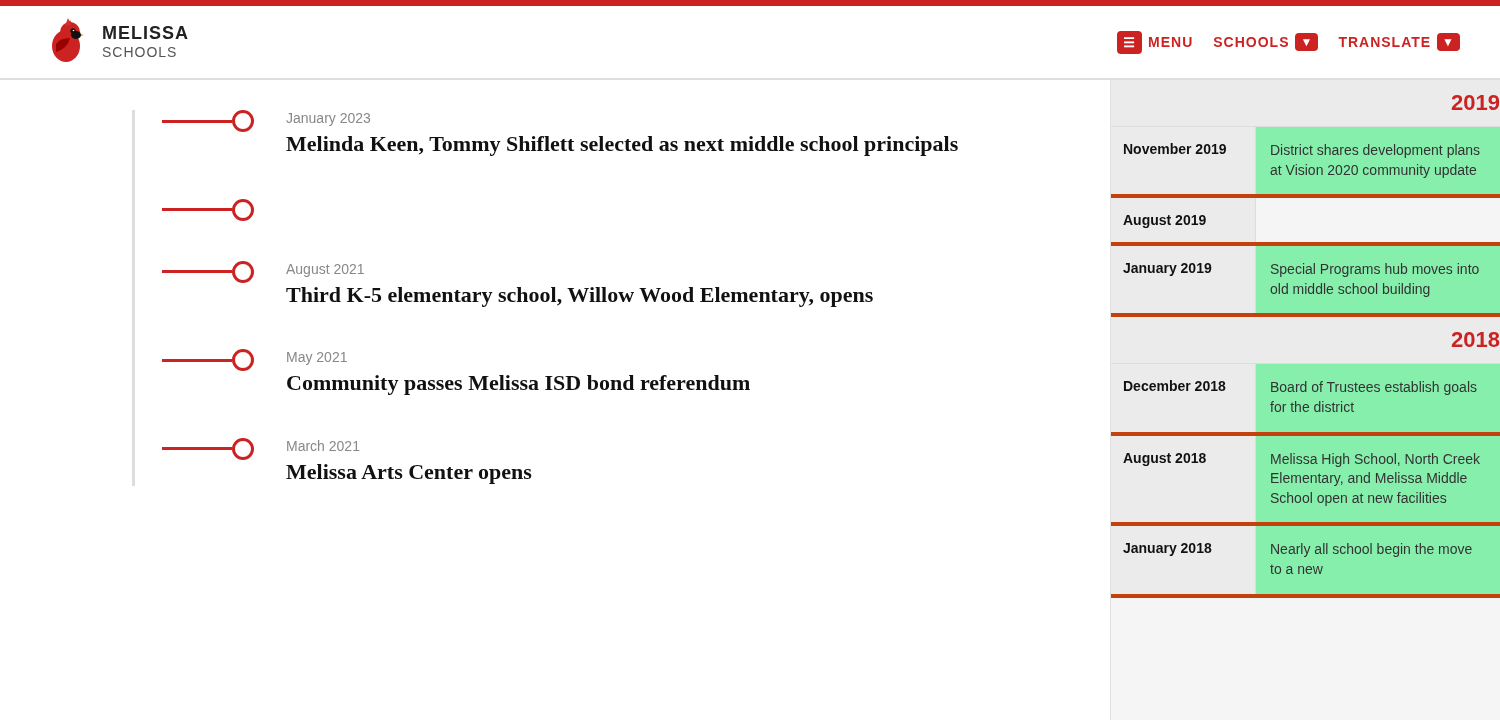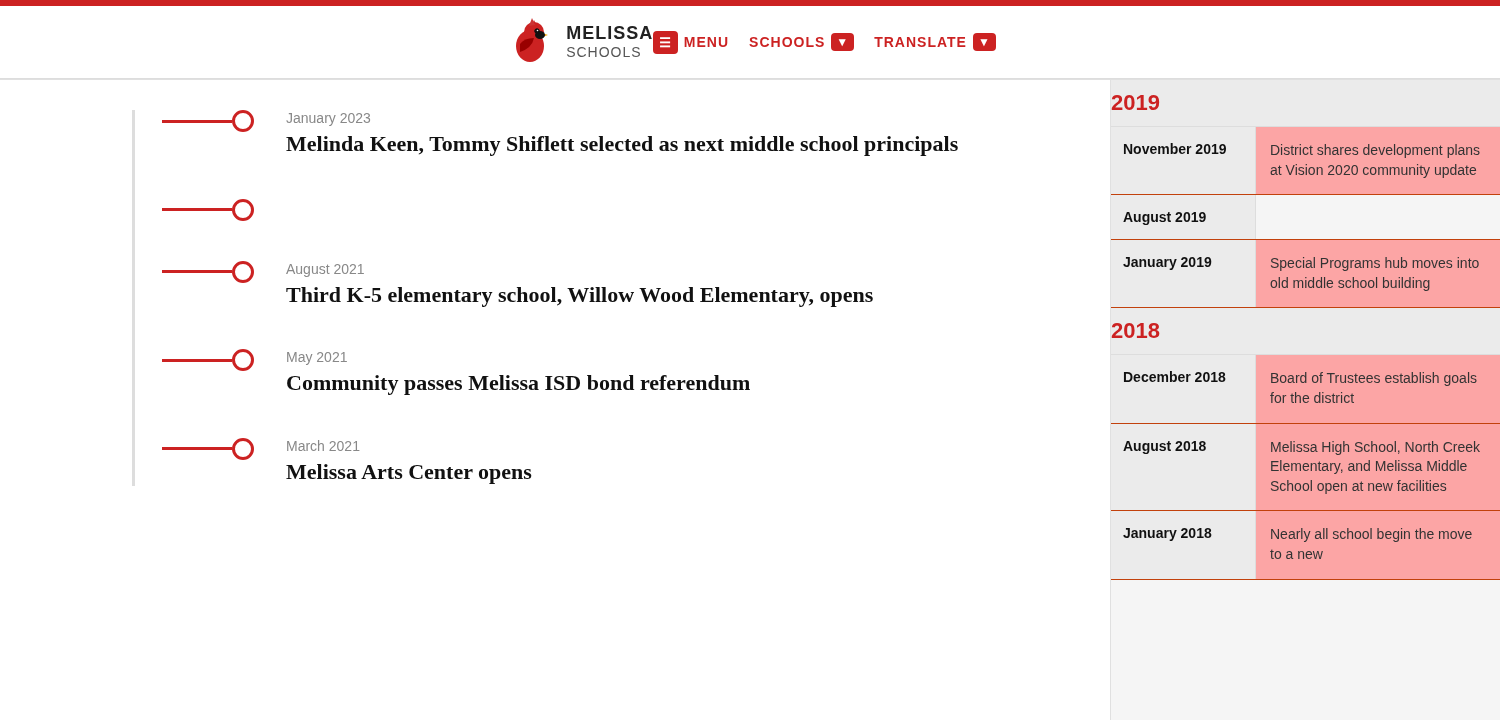--- a/index.html
+++ b/index.html
@@ -9,21 +9,21 @@
     .top-bar {
       height: 6px;
       background: #cc2222;
       width: 100%;
     }
 
     
     .header {
       display: flex;
       align-items: center;
-      justify-content: center;
+      justify-content: space-between;
       padding: 10px 40px;
       border-bottom: 1px solid #ddd;
       background: #fff;
     }
     .logo-area {
       display: flex;
       align-items: center;
       gap: 10px;
       text-decoration: none;
     }
@@ -152,53 +152,53 @@
       flex-shrink: 0;
       background: #f5f5f5;
       border-left: 1px solid #e0e0e0;
       overflow-y: auto;
     }
 
     .year-section {
       width: 100%;
     }
     .year-header {
-      text-align: left;
+      text-align: right;
       font-size: 22px;
       font-weight: 900;
       color: #cc2222;
       background: #ebebeb;
       padding: 10px 0;
       border-bottom: 1px solid #ddd;
     }
 
     .year-entries {
       width: 100%;
     }
     .year-entry {
       display: flex;
-      border-bottom: 1px solid #c2410c;
+      border-bottom: 4px solid #c2410c;
     }
     .entry-month {
       font-weight: 700;
       font-size: 14px;
       color: #111;
       width: 145px;
       flex-shrink: 0;
       padding: 14px 12px;
       background: #ebebeb;
       border-right: 1px solid #ddd;
     }
     .entry-text {
       font-size: 14px;
       color: #333;
       padding: 14px 14px;
       line-height: 1.4;
       flex: 1;
-      background: #fca5a5;
+      background: #86efac;
     }
 
     
     .timeline-wrapper {
       position: relative;
       padding-left: 30px;
       margin-left: 12px;
     }
     .timeline-vertical-line {
       position: absolute;

